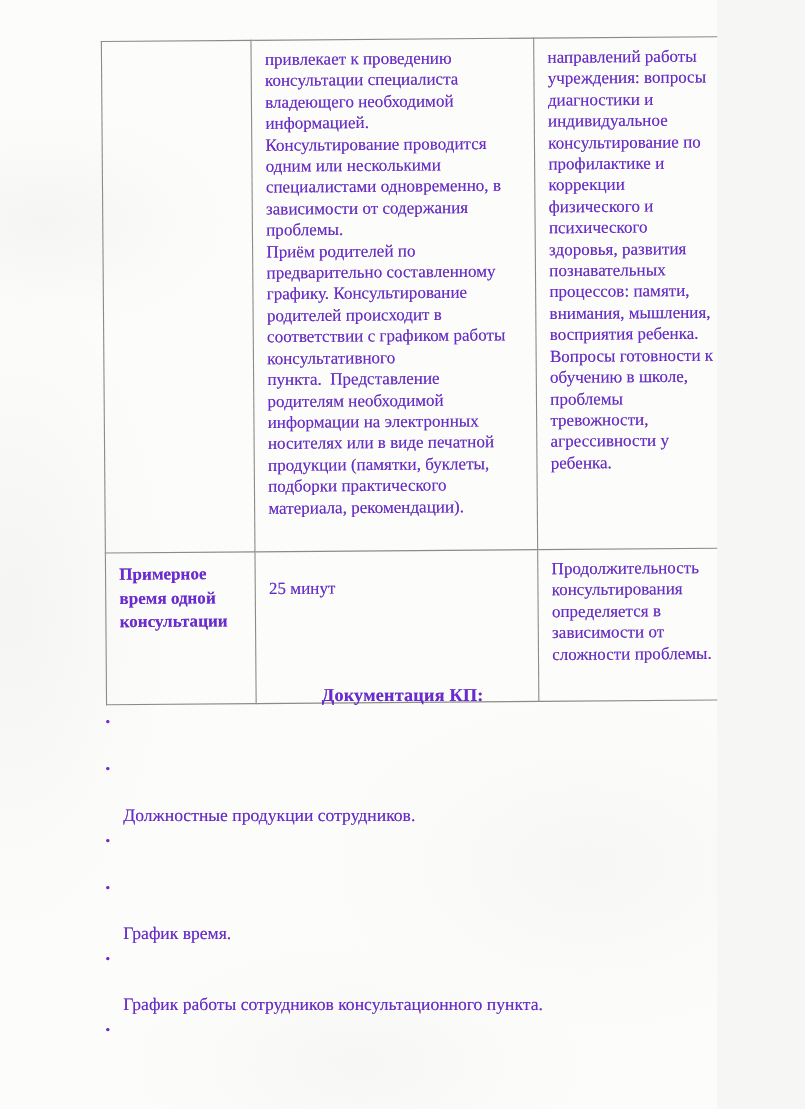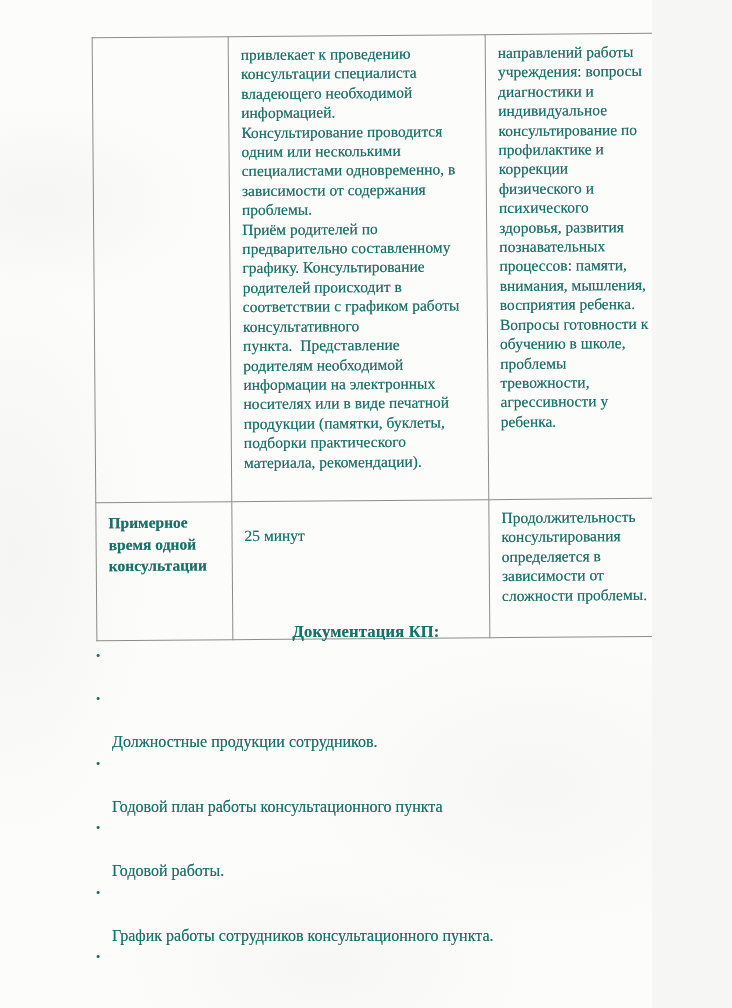--- a/index.html
+++ b/index.html
@@ -6,21 +6,21 @@
   body {
     width: 732px; height: 1008px;
     background: #f6f6f4;
     font-family: "Liberation Serif", "DejaVu Serif", serif;
   }
   .page {
     position: relative;
     width: 652px; height: 1008px;
     background: #fcfcfb;
     overflow: hidden;
-    color: #0f766e;
+    color: #6d28d9;
   }
   
   .page::before {
     content: "";
     position: absolute; inset: 0;
     background:
       radial-gradient(240px 140px at 6% 20%, rgba(120,120,112,0.05), transparent 70%),
       radial-gradient(200px 420px at 2% 55%, rgba(110,110,102,0.05), transparent 70%),
       radial-gradient(340px 220px at 82% 78%, rgba(120,120,112,0.04), transparent 70%),
       radial-gradient(300px 160px at 50% 96%, rgba(120,120,112,0.04), transparent 70%);
@@ -166,25 +166,24 @@
     <div class="doc-list">
       <div class="doc-item">
         <span class="bullet">•</span>
       </div>
       <div class="doc-item">
         <span class="bullet">•</span>
         <span>Должностные продукции сотрудников.</span>
       </div>
       <div class="doc-item">
         <span class="bullet">•</span>
-        <span>Годовой план работы консультационного пункта</span>
       </div>
       <div class="doc-item">
         <span class="bullet">•</span>
-        <span>Годовой работы.</span>
+        <span>График время.</span>
       </div>
       <div class="doc-item">
         <span class="bullet">•</span>
         <span>График работы сотрудников консультационного пункта.</span>
       </div>
       <div class="doc-item">
         <span class="bullet">•</span>
         
       </div>
 

